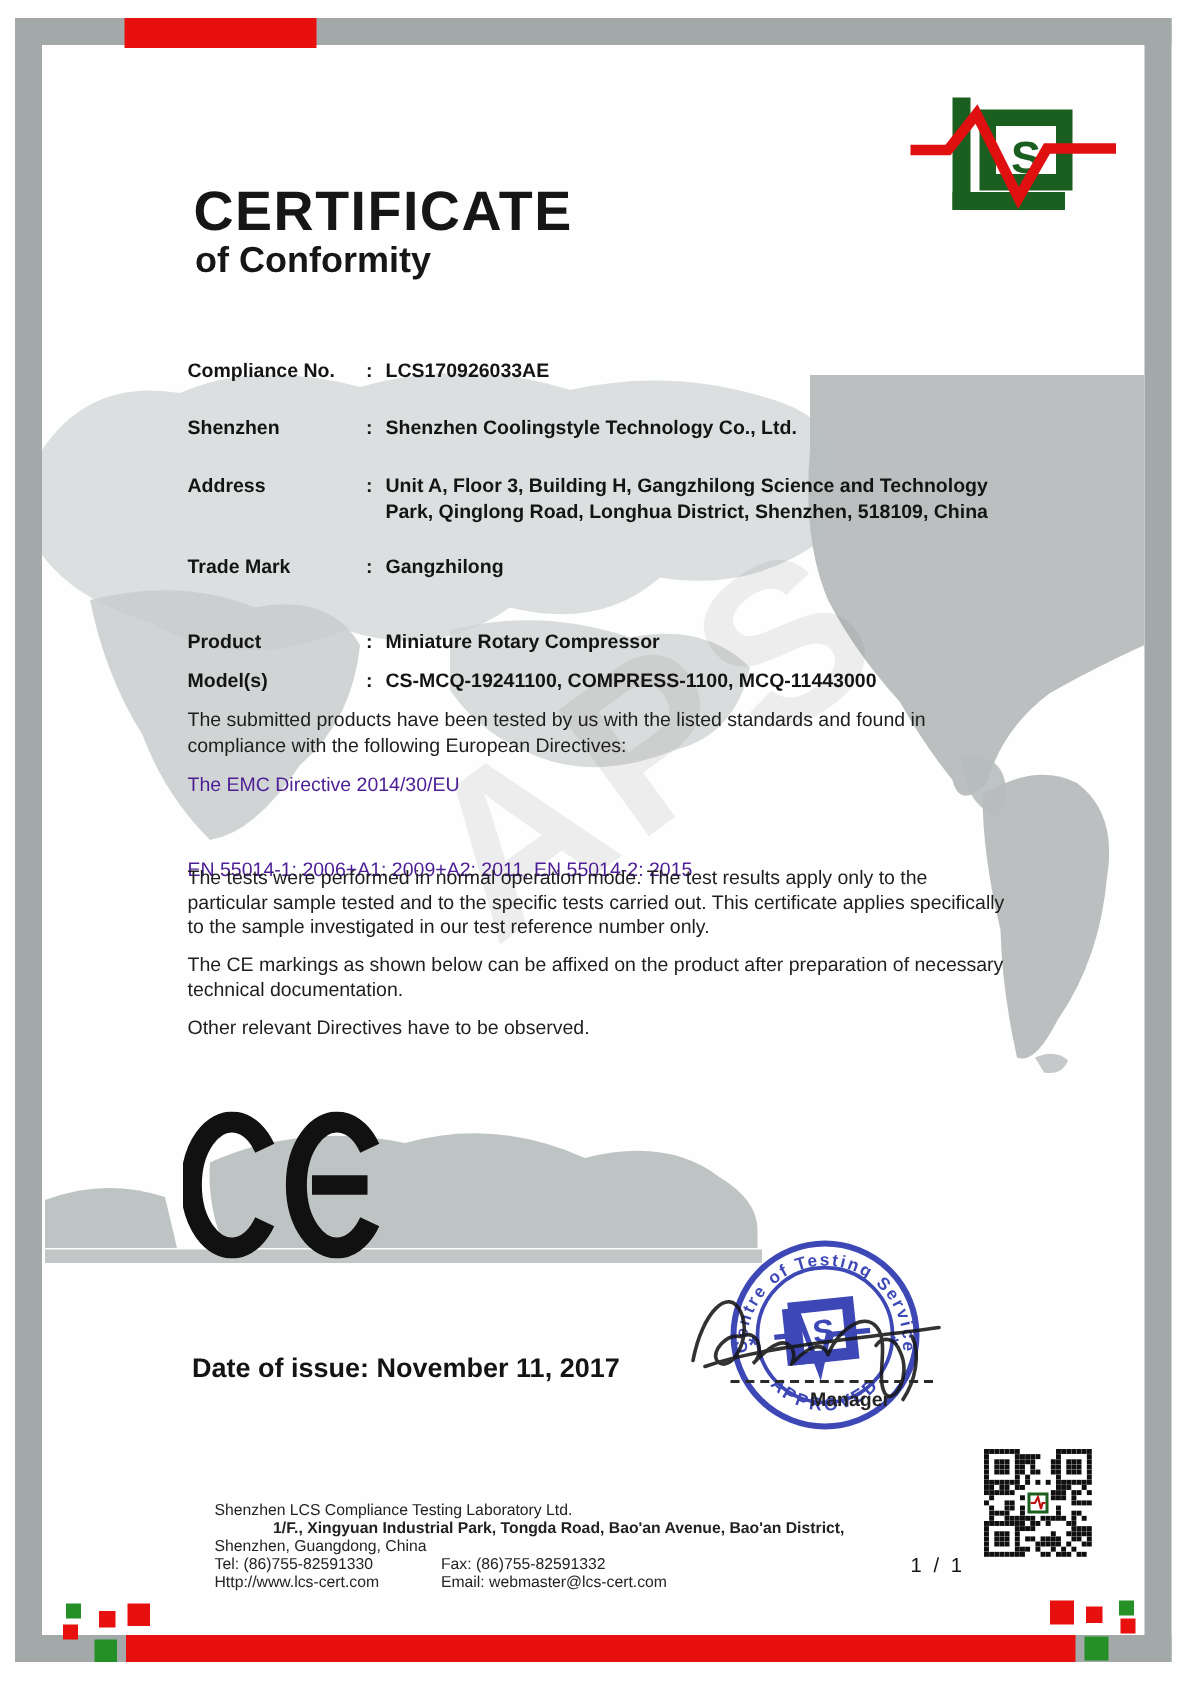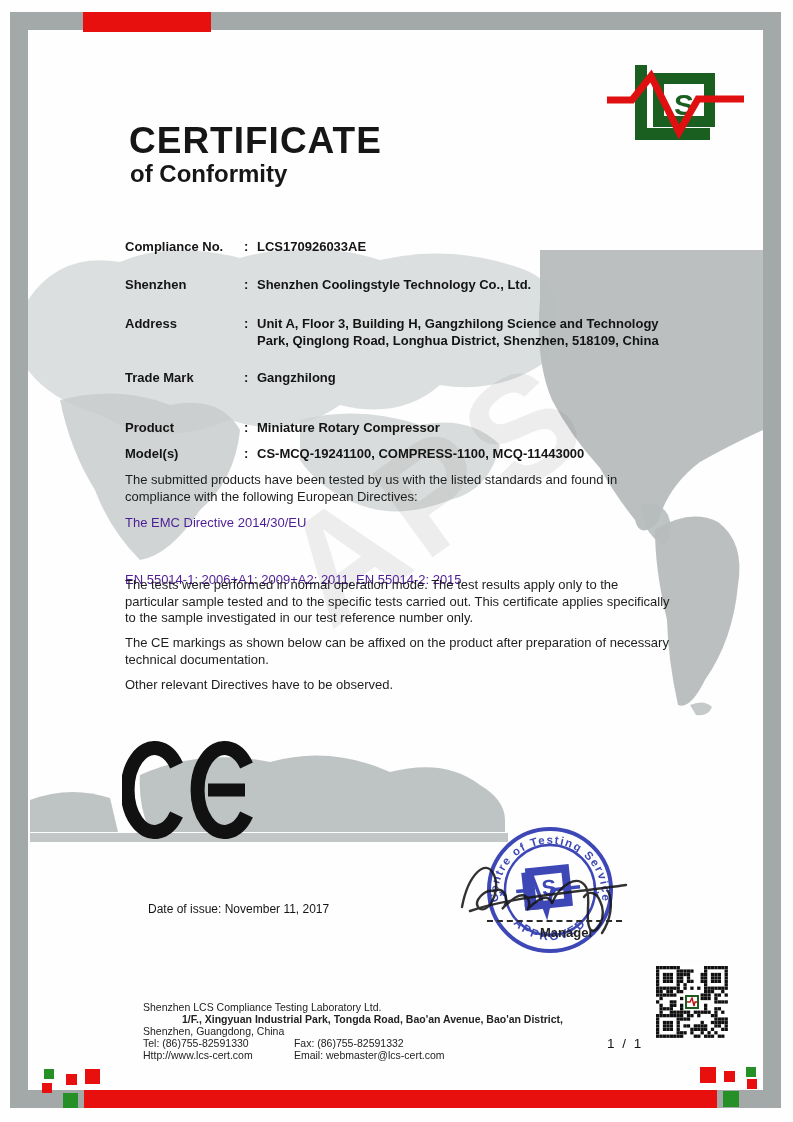--- a/index.html
+++ b/index.html
@@ -19,21 +19,21 @@
   .row{position:absolute;left:125px;display:flex;font-size:13px;font-weight:700;line-height:16.5px;color:#141414;}
   .row .lbl{width:119px;flex:0 0 119px;}
   .row .colon{width:13px;flex:0 0 13px;}
   .row .val{width:420px;}
   
   .para{position:absolute;left:125px;width:548px;font-size:13px;line-height:16.5px;color:#1e1e1e;}
   .para.bold{font-weight:400;color:#4c1d95;}
   
   .watermark{position:absolute;left:260px;top:380px;width:420px;font-size:150px;font-weight:700;
              color:rgba(120,125,125,0.13);transform:rotate(-36deg);letter-spacing:8px;pointer-events:none;}
-  .date-issue{position:absolute;left:128px;top:902px;font-size:12px;font-weight:400;color:#141414;margin-left:20px;}
+  .date-issue{position:absolute;left:128px;top:902px;font-size:18px;font-weight:700;color:#141414;}
   .sig-line{position:absolute;left:487px;top:920px;width:135px;border-top:2px dashed #2a2a2a;}
   .sig-role{position:absolute;left:540px;top:925px;font-size:13px;font-weight:700;color:#222;}
   
   .footer{position:absolute;left:143px;top:1001px;font-size:10.5px;line-height:12px;color:#222;}
   .footer .b{font-weight:700;margin-left:39px;}
   .footer .col1{display:inline-block;width:148px;}
   .pageno{position:absolute;left:607px;top:1036px;font-size:13.5px;font-weight:400;letter-spacing:2px;color:#141414;}
   svg{display:block;}
 </style>
 </head>

